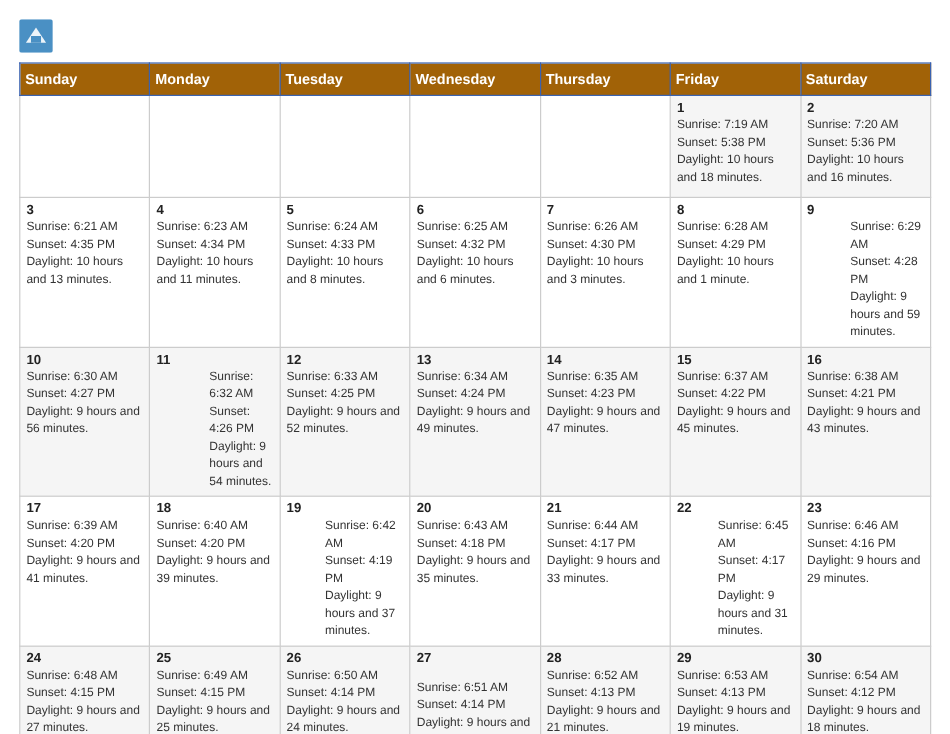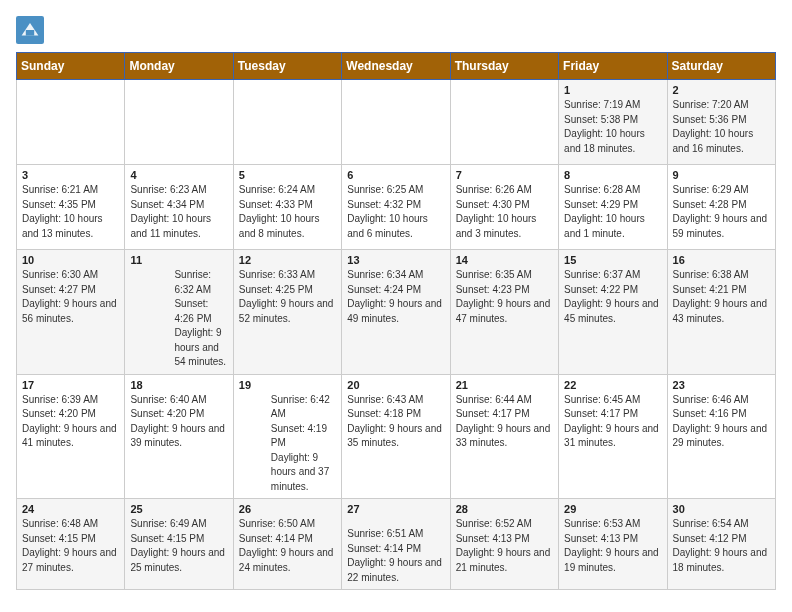--- a/index.html
+++ b/index.html
@@ -177,21 +177,21 @@
 Daylight: 10 hours and 3 minutes.</div>
         </td>
         <td>
           <span class="day-num">8</span>
           <div class="day-info" style="white-space: pre-line;">Sunrise: 6:28 AM
 Sunset: 4:29 PM
 Daylight: 10 hours and 1 minute.</div>
         </td>
         <td>
           <span class="day-num">9</span>
-          <div class="day-info" style="white-space: pre-line;">Sunrise: 6:29 AM
+          <div class="day-info" style="white-space: pre-line; margin-left: 36px;">Sunrise: 6:29 AM
 Sunset: 4:28 PM
 Daylight: 9 hours and 59 minutes.</div>
         </td>
       </tr>
       <tr>
         <td>
           <span class="day-num">10</span>
           <div class="day-info" style="white-space: pre-line;">Sunrise: 6:30 AM
 Sunset: 4:27 PM
 Daylight: 9 hours and 56 minutes.</div>
@@ -259,21 +259,21 @@
 Daylight: 9 hours and 35 minutes.</div>
         </td>
         <td>
           <span class="day-num">21</span>
           <div class="day-info" style="white-space: pre-line;">Sunrise: 6:44 AM
 Sunset: 4:17 PM
 Daylight: 9 hours and 33 minutes.</div>
         </td>
         <td>
           <span class="day-num">22</span>
-          <div class="day-info" style="white-space: pre-line;">Sunrise: 6:45 AM
+          <div class="day-info" style="white-space: pre-line; margin-left: 34px;">Sunrise: 6:45 AM
 Sunset: 4:17 PM
 Daylight: 9 hours and 31 minutes.</div>
         </td>
         <td>
           <span class="day-num">23</span>
           <div class="day-info" style="white-space: pre-line;">Sunrise: 6:46 AM
 Sunset: 4:16 PM
 Daylight: 9 hours and 29 minutes.</div>
         </td>
       </tr>

